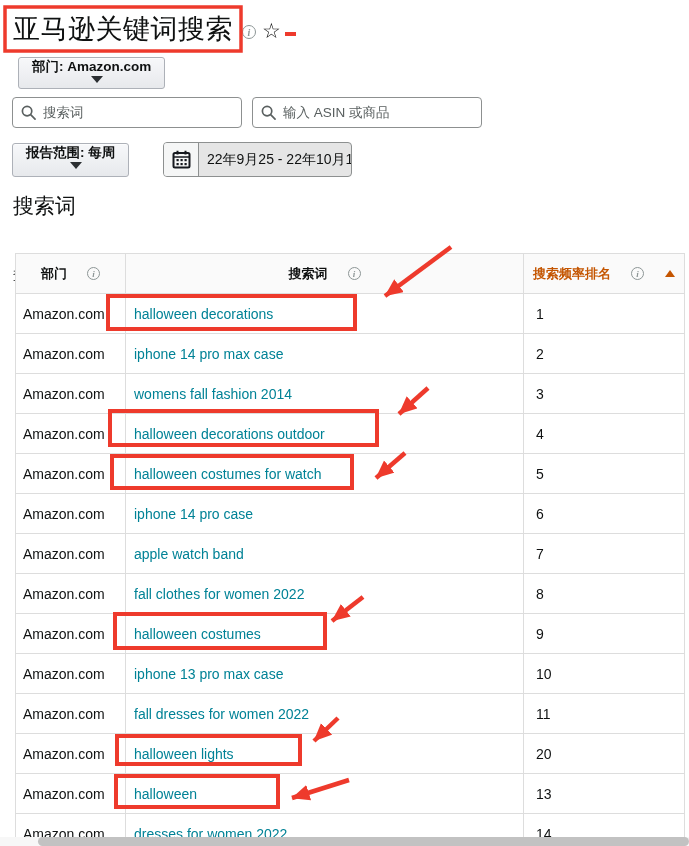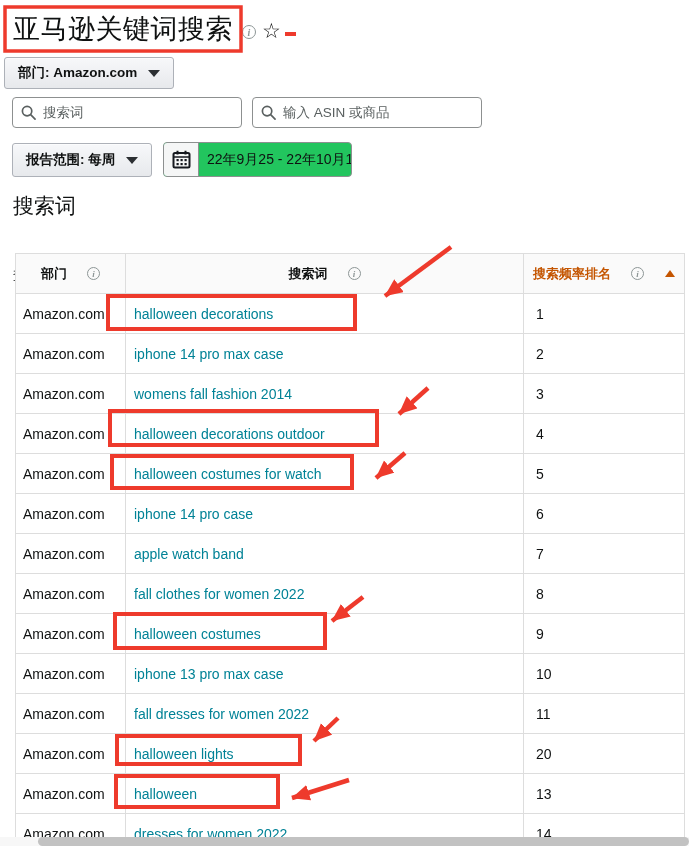--- a/index.html
+++ b/index.html
@@ -26,37 +26,37 @@
     height:32px; padding:0 13px; border:1px solid #adb1b8; border-radius:3px;
     background:linear-gradient(to bottom,#f7f8fa,#e7e9ec);
     box-shadow:0 1px 0 rgba(255,255,255,.6) inset; cursor:pointer;
     font-size:13.5px; font-weight:700; color:#0f1111;
   }
   .caret-down {
     width:0; height:0; margin-left:11px;
     border-left:6px solid transparent; border-right:6px solid transparent;
     border-top:7px solid #2b2f32;
   }
-  .btn-dept { left:4px; top:57px; }
-  .btn-range { left:12px; top:143px; height:34px; }
+  .btn-dept { left:18px; top:57px;flex-direction:column; }
+  .btn-range { left:12px; top:143px; height:34px;flex-direction:column; }
   
   .search-wrap { position:absolute; width:230px; height:31px; }
   .search-wrap input {
     width:100%; height:100%; border:1px solid #8d9090; border-radius:4px;
     padding:0 8px 0 30px; font-size:13.5px; font-family:"Liberation Sans", sans-serif;
     color:#0f1111; outline:none; background:#fff;
   }
   .search-wrap input::placeholder { color:#5a6060; opacity:1; }
   .search-glyph { position:absolute; left:9px; top:8px; width:15px; height:15px; pointer-events:none; }
   .sw1 { left:12px; top:97px; }
   .sw2 { left:252px; top:97px; }
   
   .date-group {
     position:absolute; left:163px; top:142px; height:35px; display:flex;
-    border:1px solid #8d9090; border-radius:4px; overflow:hidden; background:#22c55e;
+    border:1px solid #8d9090; border-radius:4px; overflow:hidden; background:#e5e5e5;
   }
   .cal-btn {
     width:35px; display:flex; align-items:center; justify-content:center;
     background:#f5f6f6; border-right:1px solid #8d9090; cursor:pointer;
   }
   .date-text {
     width:152px; display:flex; align-items:center; padding:0 1px 0 8px;
     font-size:14px; color:#0f1111; white-space:nowrap; overflow:hidden; cursor:pointer;
   }
   

